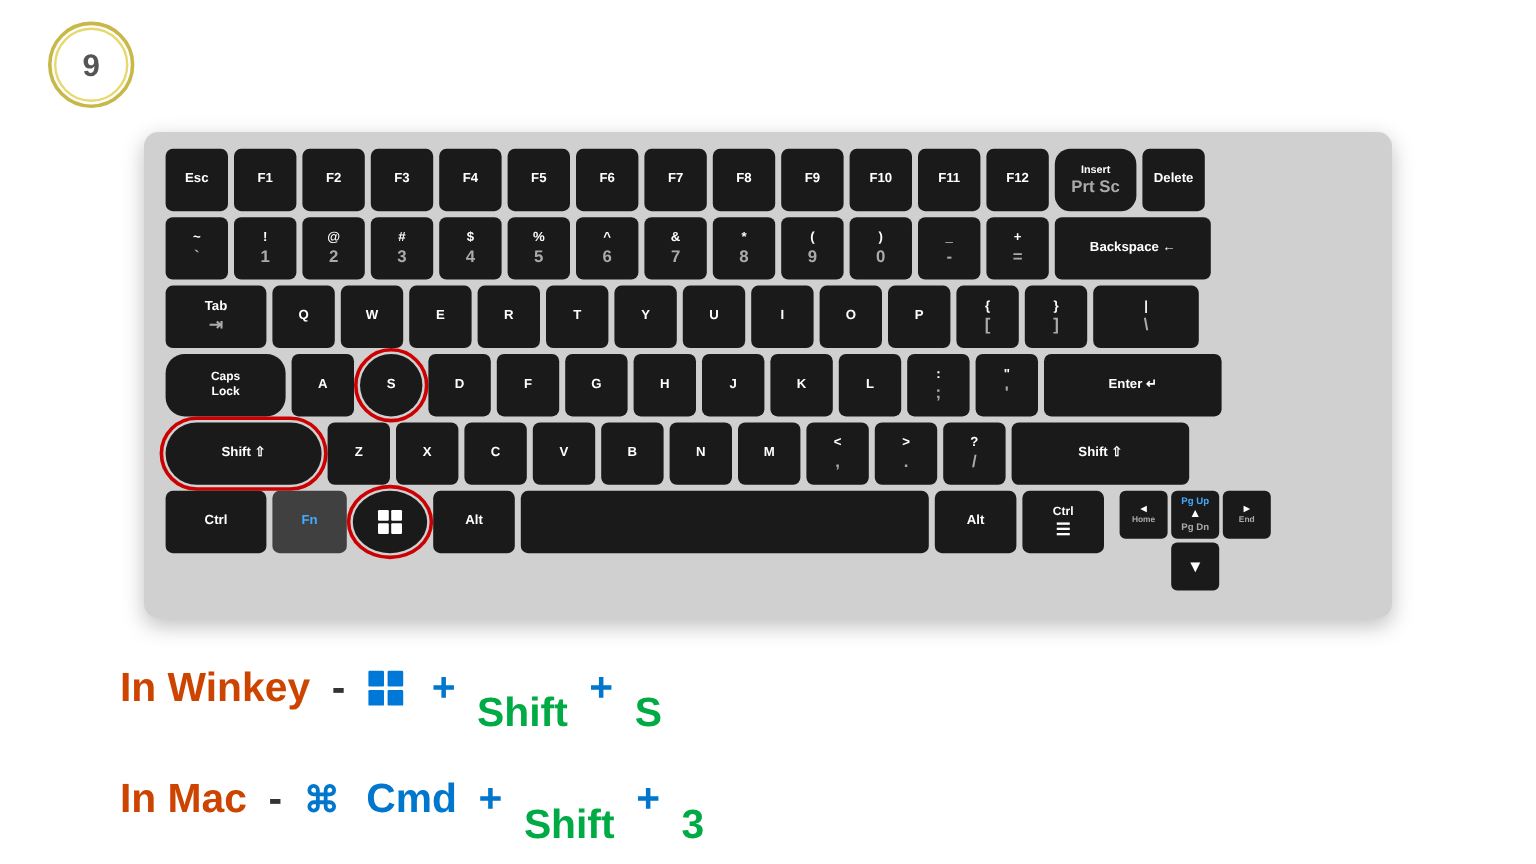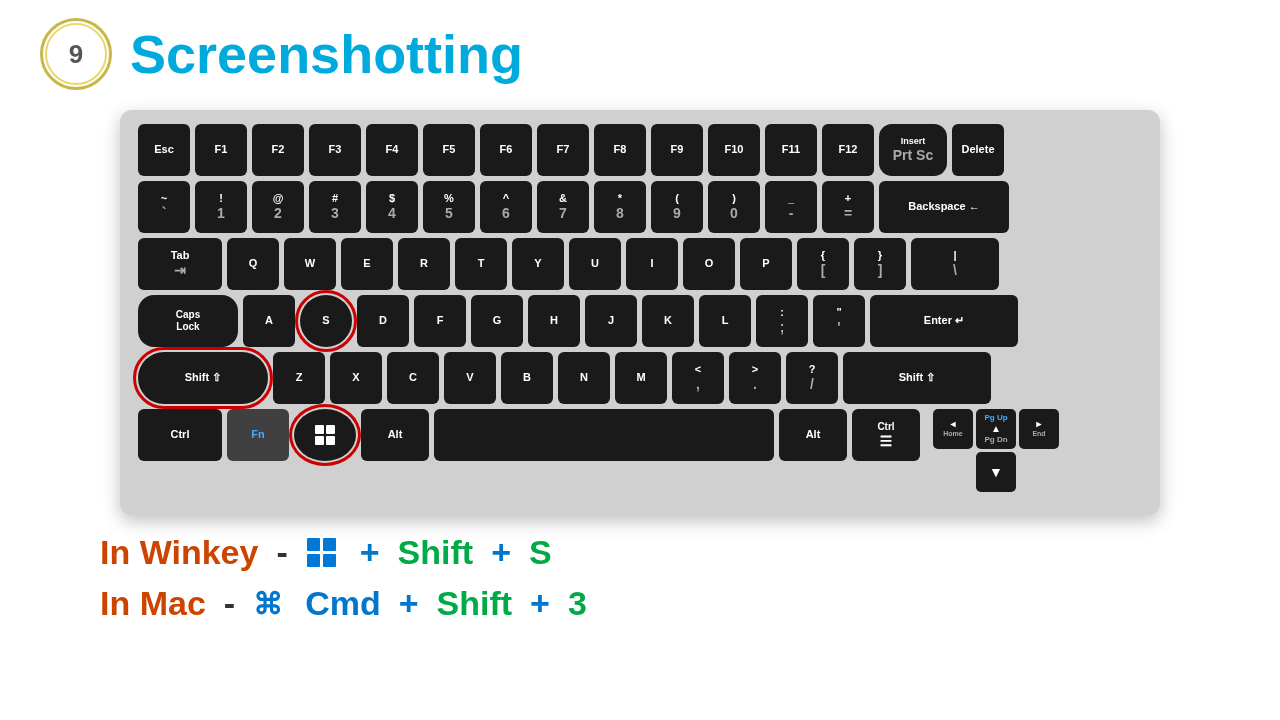--- a/index.html
+++ b/index.html
@@ -140,30 +140,29 @@
       margin-right: 4px;
       flex-shrink: 0;
     }
     .cmd-icon {
       font-size: 30px;
       color: #0077cc;
       margin-right: 4px;
     }
     .shortcut-blue { color: #0077cc; }
     .shortcut-plus { color: #0077cc; }
-    .shortcut-green { color: #00aa44; }
+    .shortcut-green { color: #00aa44; margin-top: 42px; }
   </style>
 </head>
 <body>
 
 <div class="header">
   <div class="circle-badge">
     <span class="circle-badge-num">9</span>
   </div>
-  <span class="header-title">Screenshotting</span>
 </div>
 
 <div class="keyboard-wrap">
   <div class="keyboard">
 
     <div class="kb-row">
       <div class="key">Esc</div>
       <div class="key">F1</div>
       <div class="key">F2</div>
       <div class="key">F3</div>

